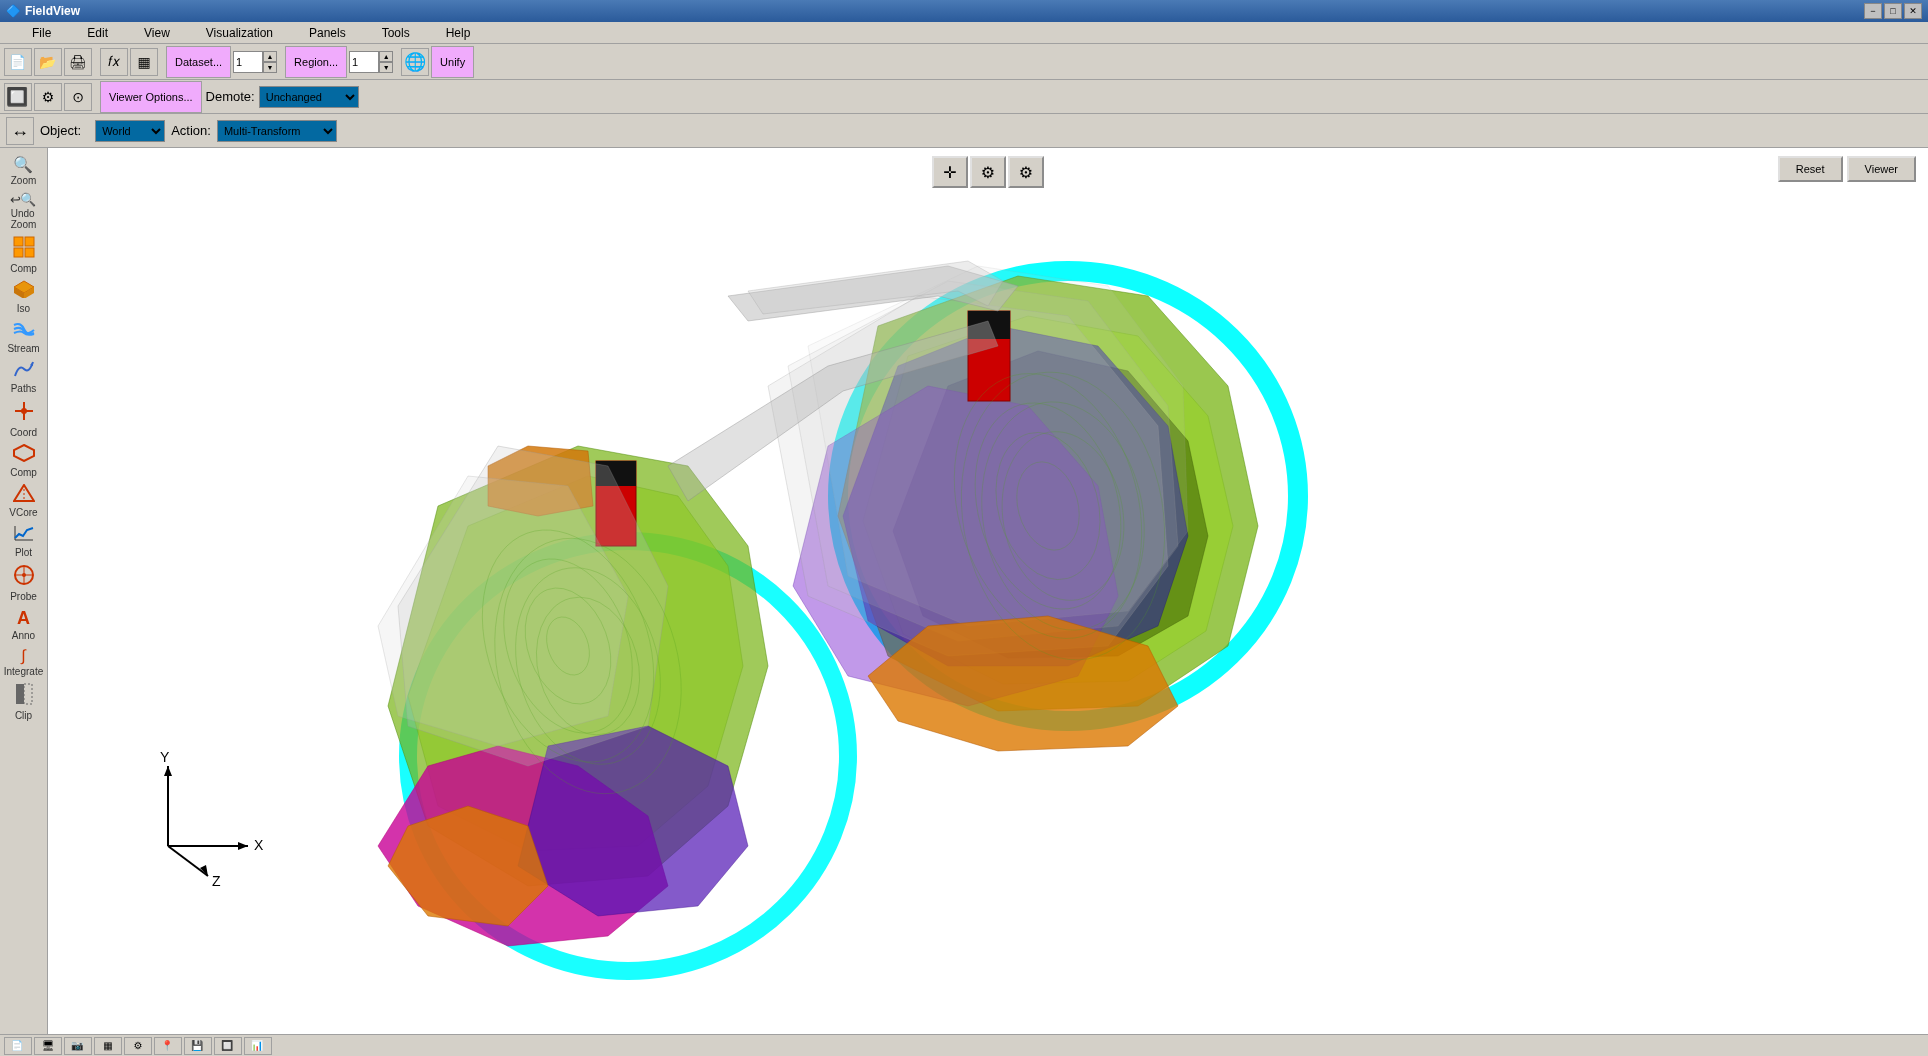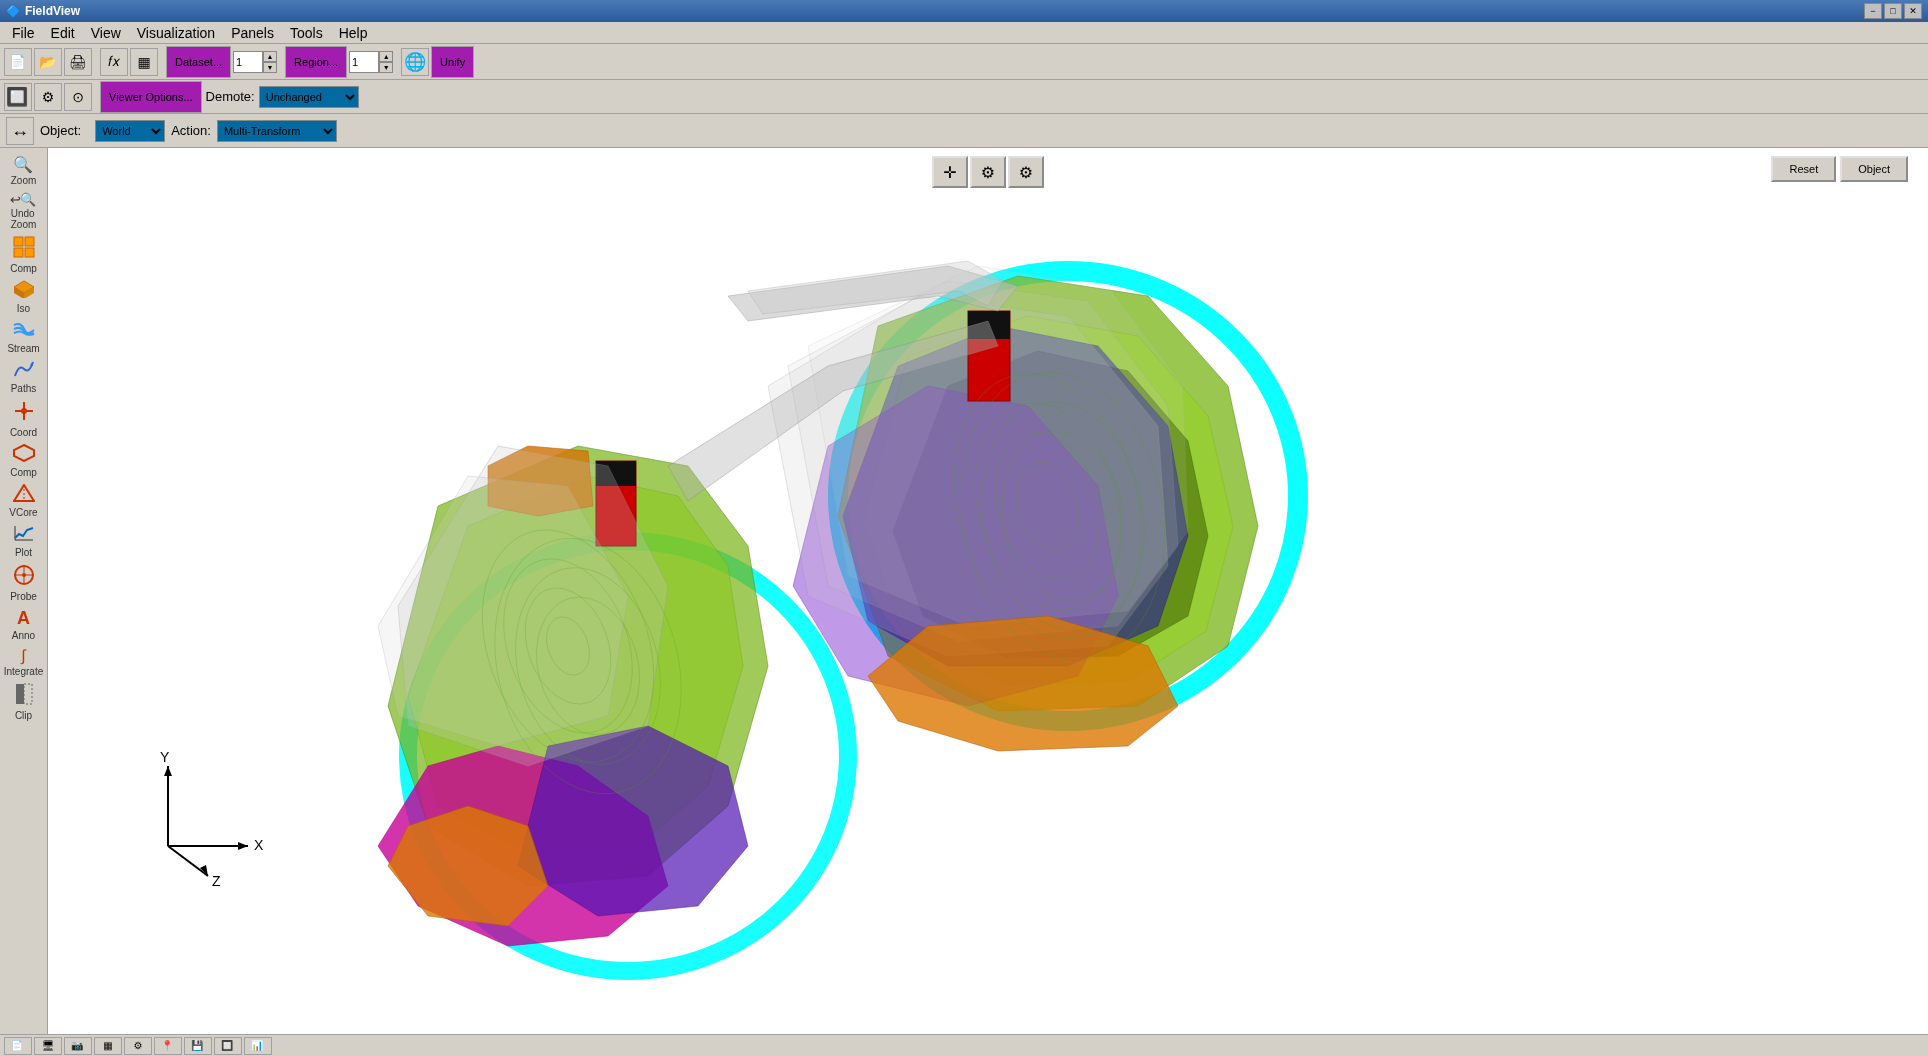--- a/index.html
+++ b/index.html
@@ -21,21 +21,21 @@
 
     
     #menubar {
       background: #d4d0c8;
       height: 22px;
       display: flex;
       align-items: center;
       padding: 0 4px;
       border-bottom: 1px solid #a0a0a0;
     }
-    .menu-item { padding: 2px 8px; font-size: 14px; cursor: pointer; }
+    .menu-item { padding: 2px 8px; font-size: 12px; cursor: pointer; margin-left: 20px; }
 
     
     #toolbar1 {
       background: #d4d0c8;
       height: 36px;
       display: flex;
       align-items: center;
       padding: 2px 4px;
       gap: 2px;
       border-bottom: 1px solid #a0a0a0;
@@ -46,21 +46,21 @@
       border: 1px solid #a0a0a0;
       display: flex; align-items: center; justify-content: center;
       cursor: pointer; font-size: 14px;
     }
     .tb-sep { width: 4px; height: 28px; }
     .tb-input { height: 22px; width: 50px; border: 1px solid #888; background: white; padding: 0 2px; font-size: 11px; }
     .tb-combo { height: 22px; border: 1px solid #888; background: #0369a1; font-size: 11px; padding: 0 2px; }
     .tb-label { font-size: 13px; padding: 0 2px; text-align: right; }
     .tb-btn-text {
       height: 32px; padding: 0 8px;
-      background: #a21caf;
+      background: #f0abfc;
       border: 1px solid #a0a0a0;
       cursor: pointer; font-size: 11px;
       display: flex; align-items: center;
     }
     .spin-group { display: flex; flex-direction: column; }
     .spin-btn { width: 14px; height: 11px; font-size: 7px; background: #d4d0c8; border: 1px solid #888; cursor: pointer; display: flex; align-items: center; justify-content: center; line-height: 1; }
     .input-spin { display: flex; align-items: center; }
 
     
     #toolbar2 {
@@ -133,21 +133,21 @@
       background: #d4d0c8;
       border: 2px outset #e0e0e0;
       display: flex; align-items: center; justify-content: center;
       cursor: pointer; font-size: 16px;
     }
 
     
     #reset-detach {
       position: absolute;
       top: 8px;
-      right: 20px;
+      right: 12px;
       display: flex;
       gap: 4px;
     }
     .rd-btn {
       height: 26px; padding: 0 16px;
       background: #d4d0c8;
       border: 2px outset #e0e0e0;
       cursor: pointer; font-size: 11px;
     }
 
@@ -382,21 +382,21 @@
     
     <div id="viewport-toolbar">
       <div class="vp-btn">✛</div>
       <div class="vp-btn">⚙</div>
       <div class="vp-btn">⚙</div>
     </div>
 
     
     <div id="reset-detach">
       <button class="rd-btn">Reset</button>
-      <button class="rd-btn">Object</button>
+      <button class="rd-btn">Viewer</button>
     </div>
 
     
     <svg id="vis-svg" viewBox="0 0 1880 850" preserveAspectRatio="xMidYMid meet">
       <defs>
         <filter id="blur1" x="-20%" y="-20%" width="140%" height="140%">
           <feGaussianBlur stdDeviation="2"></feGaussianBlur>
         </filter>
       </defs>
 

